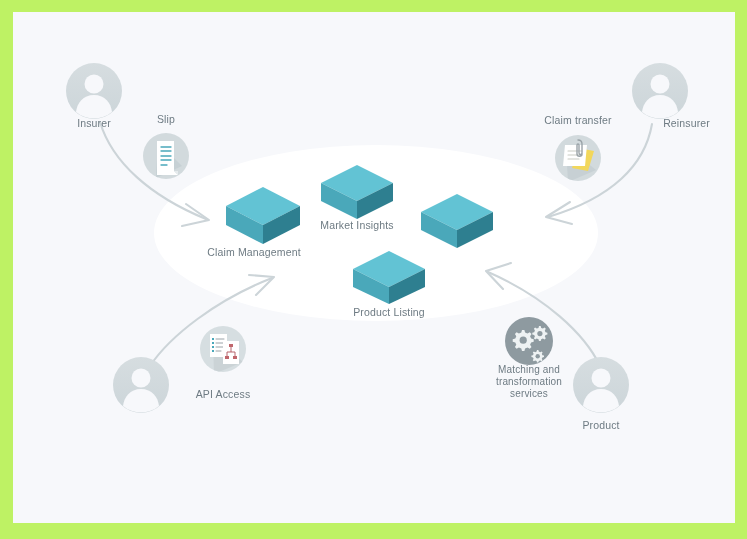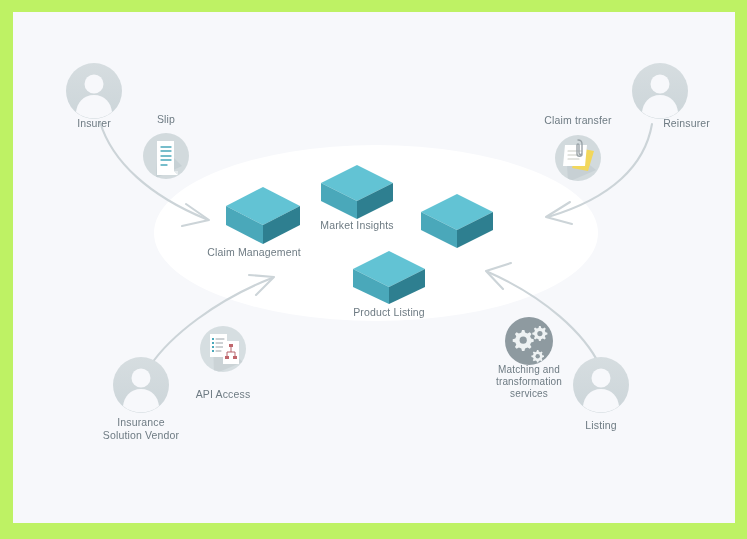--- a/index.html
+++ b/index.html
@@ -188,23 +188,21 @@
     </g>
     <g>
       <path d="M389,251 L425,269 L389,287 L353,269 Z" fill="#62c3d4"></path>
       <path d="M353,269 L389,287 L389,304 L353,287 Z" fill="#4aa8ba"></path>
       <path d="M425,269 L425,287 L389,304 L389,287 Z" fill="#2e7f90"></path>
     </g>
   </svg>
 
   <div class="lbl" style="left:44px;top:117px;width:100px;">Insurer</div>
   <div class="lbl" style="left:610px;top:117px;width:100px;text-align:right;">Reinsurer</div>
-  <div class="lbl" style="left:81px;top:416px;width:120px;">Insurance
-Solution Vendor</div>
-  <div class="lbl" style="left:551px;top:419px;width:100px;">Listing</div>
+  <div class="lbl" style="left:551px;top:419px;width:100px;">Product</div>
 
   <div class="lbl" style="left:126px;top:113px;width:80px;">Slip</div>
   <div class="lbl" style="left:528px;top:114px;width:100px;">Claim transfer</div>
   <div class="lbl" style="left:178px;top:388px;width:90px;">API Access</div>
   <div class="lbl sm" style="left:479px;top:364px;width:100px;line-height:12px;">Matching and
 transformation
 services</div>
 
   <div class="lbl" style="left:194px;top:246px;width:120px;">Claim Management</div>
   <div class="lbl" style="left:297px;top:219px;width:120px;text-align:center;">Market Insights</div>

